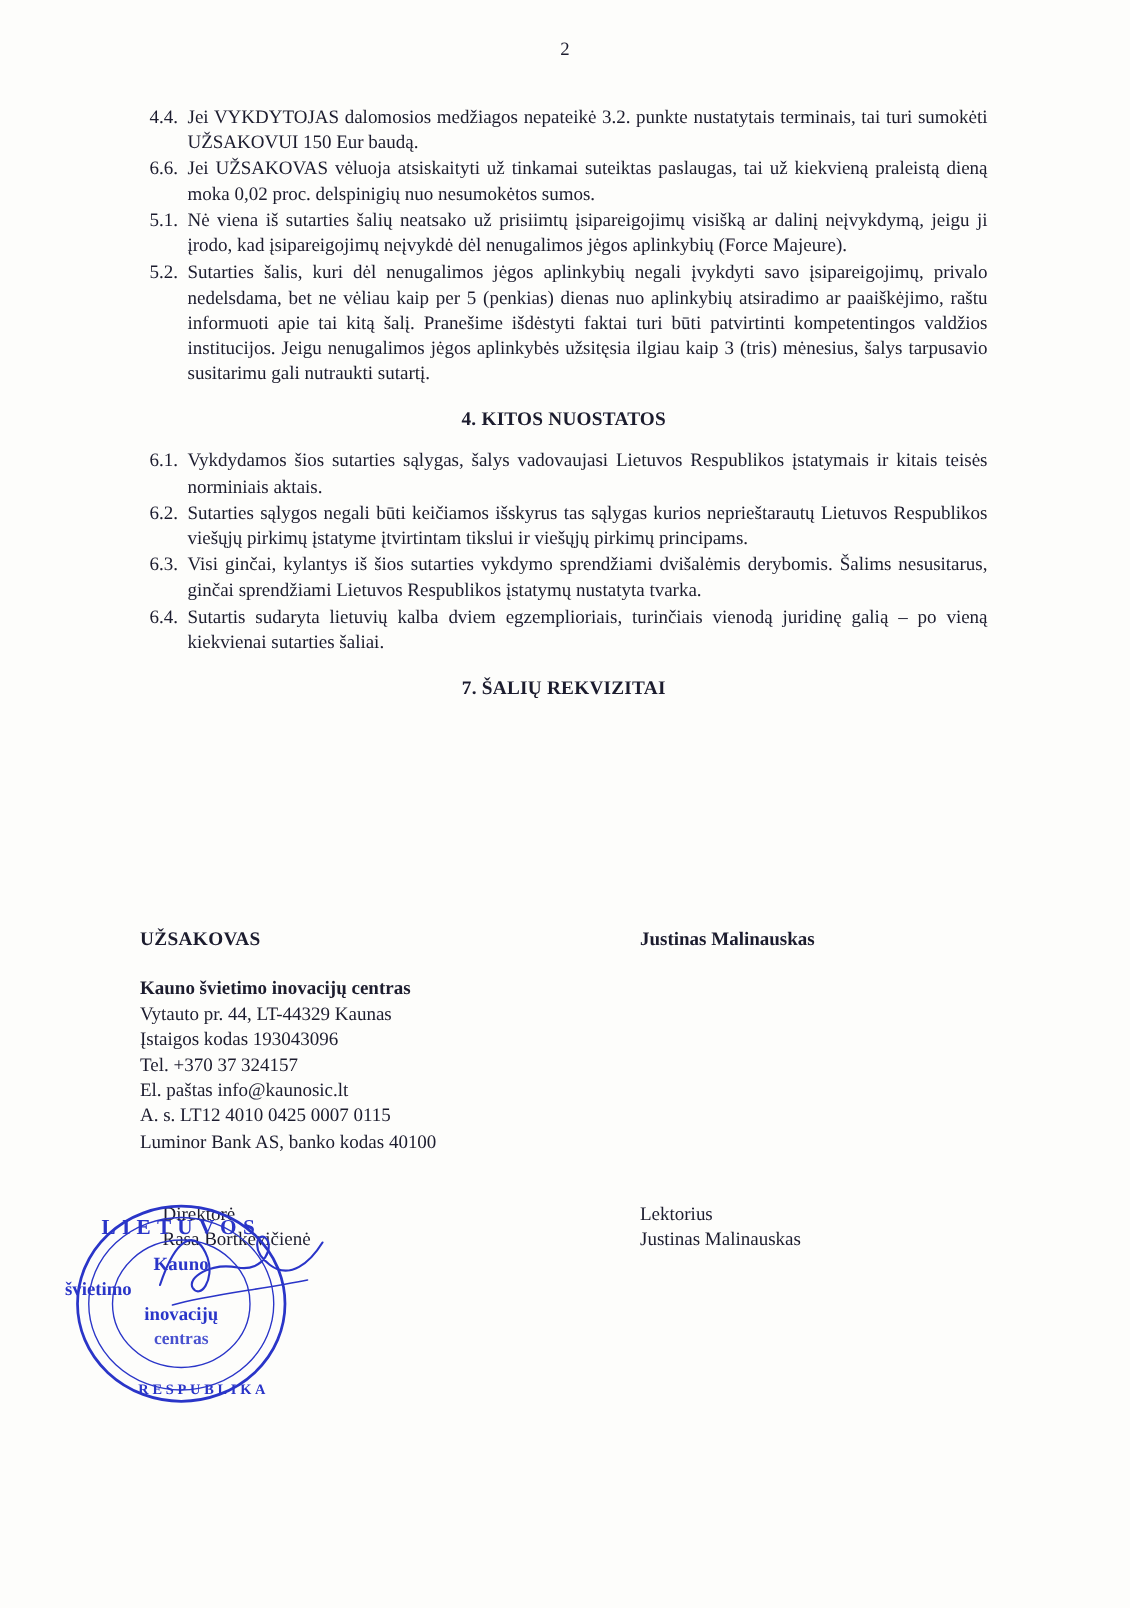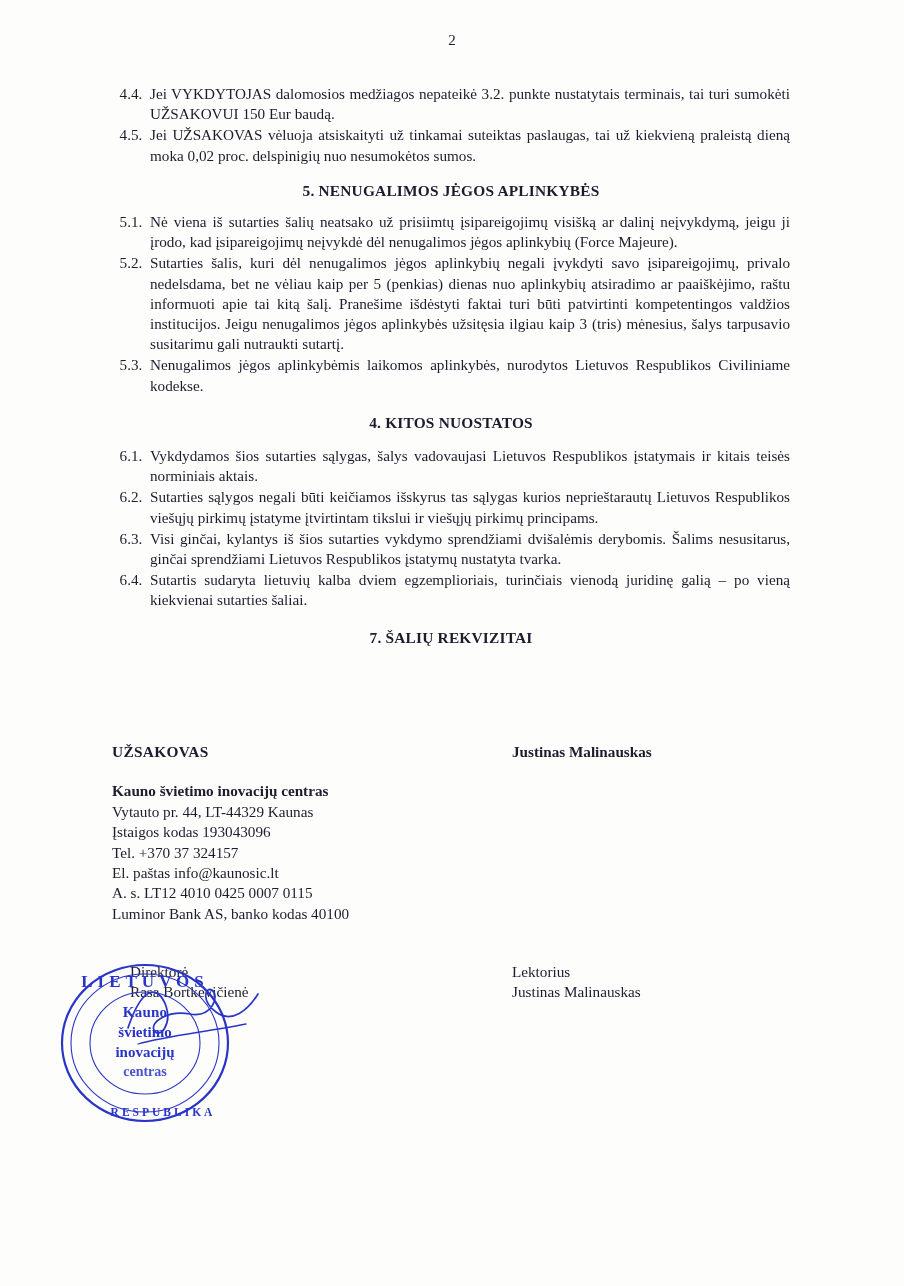--- a/index.html
+++ b/index.html
@@ -126,21 +126,21 @@
     color: #2a35c8;
     font-family: "Liberation Serif", serif;
     font-weight: bold;
   }
   .stamp-text .l1 {
     position: absolute; top: 46px; left: 0; width: 186px;
     text-align: center; font-size: 15px; letter-spacing: 0.2px;
   }
   .stamp-text .l2 {
     position: absolute; top: 66px; left: 0; width: 186px;
-    text-align: center; font-size: 15px;
+    text-align: left; font-size: 15px;
   }
   .stamp-text .l3 {
     position: absolute; top: 86px; left: 0; width: 186px;
     text-align: center; font-size: 15px;
   }
   .stamp-text .l4 {
     position: absolute; top: 106px; left: 0; width: 186px;
     text-align: center; font-size: 14px; opacity: 0.85;
   }
   .stamp-arc-top {
@@ -169,37 +169,32 @@
 
   <div class="page-number">2</div>
 
   <div class="content">
 
     <div class="clause">
       <span class="num">4.4.</span>
       <span class="txt">Jei VYKDYTOJAS dalomosios medžiagos nepateikė 3.2. punkte nustatytais terminais, tai turi sumokėti UŽSAKOVUI 150 Eur baudą.</span>
     </div>
     <div class="clause">
-      <span class="num">4.5.</span>
+      <span class="num">6.6.</span>
       <span class="txt">Jei UŽSAKOVAS vėluoja atsiskaityti už tinkamai suteiktas paslaugas, tai už kiekvieną praleistą dieną moka 0,02 proc. delspinigių nuo nesumokėtos sumos.</span>
     </div>
 
-    <div class="section-title">5.  NENUGALIMOS JĖGOS APLINKYBĖS</div>
 
     <div class="clause">
       <span class="num">5.1.</span>
       <span class="txt">Nė viena iš sutarties šalių neatsako už prisiimtų įsipareigojimų visišką ar dalinį neįvykdymą, jeigu ji įrodo, kad įsipareigojimų neįvykdė dėl nenugalimos jėgos aplinkybių (Force Majeure).</span>
     </div>
     <div class="clause">
       <span class="num">5.2.</span>
       <span class="txt">Sutarties šalis, kuri dėl nenugalimos jėgos aplinkybių negali įvykdyti savo įsipareigojimų, privalo nedelsdama, bet ne vėliau kaip per 5 (penkias) dienas nuo aplinkybių atsiradimo ar paaiškėjimo, raštu informuoti apie tai kitą šalį. Pranešime išdėstyti faktai turi būti patvirtinti kompetentingos valdžios institucijos. Jeigu nenugalimos jėgos aplinkybės užsitęsia ilgiau kaip 3 (tris) mėnesius, šalys tarpusavio susitarimu gali nutraukti sutartį.</span>
-    </div>
-    <div class="clause">
-      <span class="num">5.3.</span>
-      <span class="txt">Nenugalimos jėgos aplinkybėmis laikomos aplinkybės, nurodytos Lietuvos Respublikos Civiliniame kodekse.</span>
     </div>
 
     <div class="section-title tight">4.  KITOS NUOSTATOS</div>
 
     <div class="clause">
       <span class="num">6.1.</span>
       <span class="txt">Vykdydamos šios sutarties sąlygas, šalys vadovaujasi Lietuvos Respublikos įstatymais ir kitais teisės norminiais aktais.</span>
     </div>
     <div class="clause">
       <span class="num">6.2.</span>

